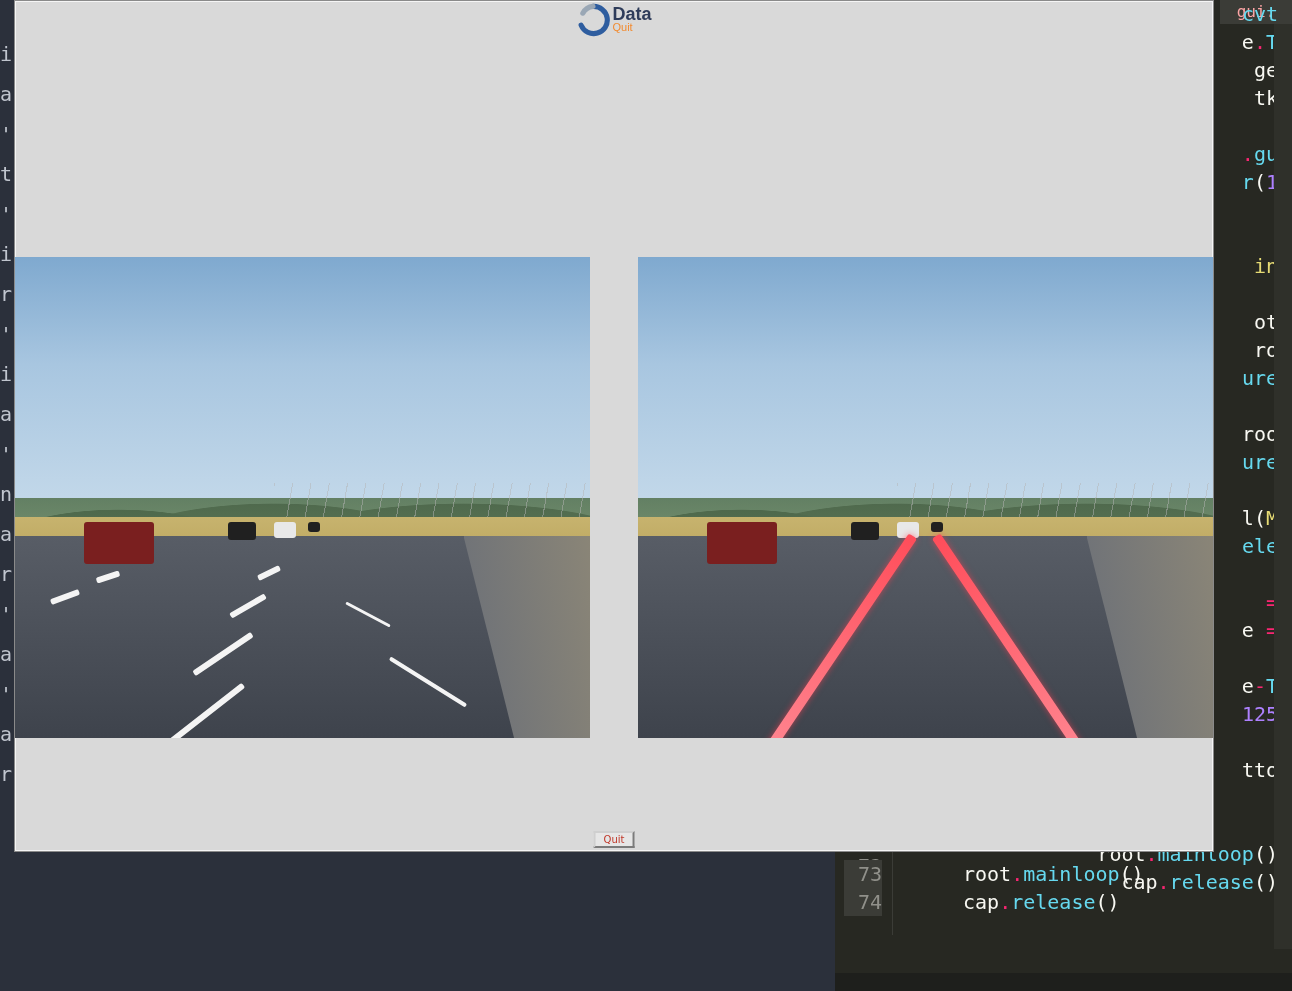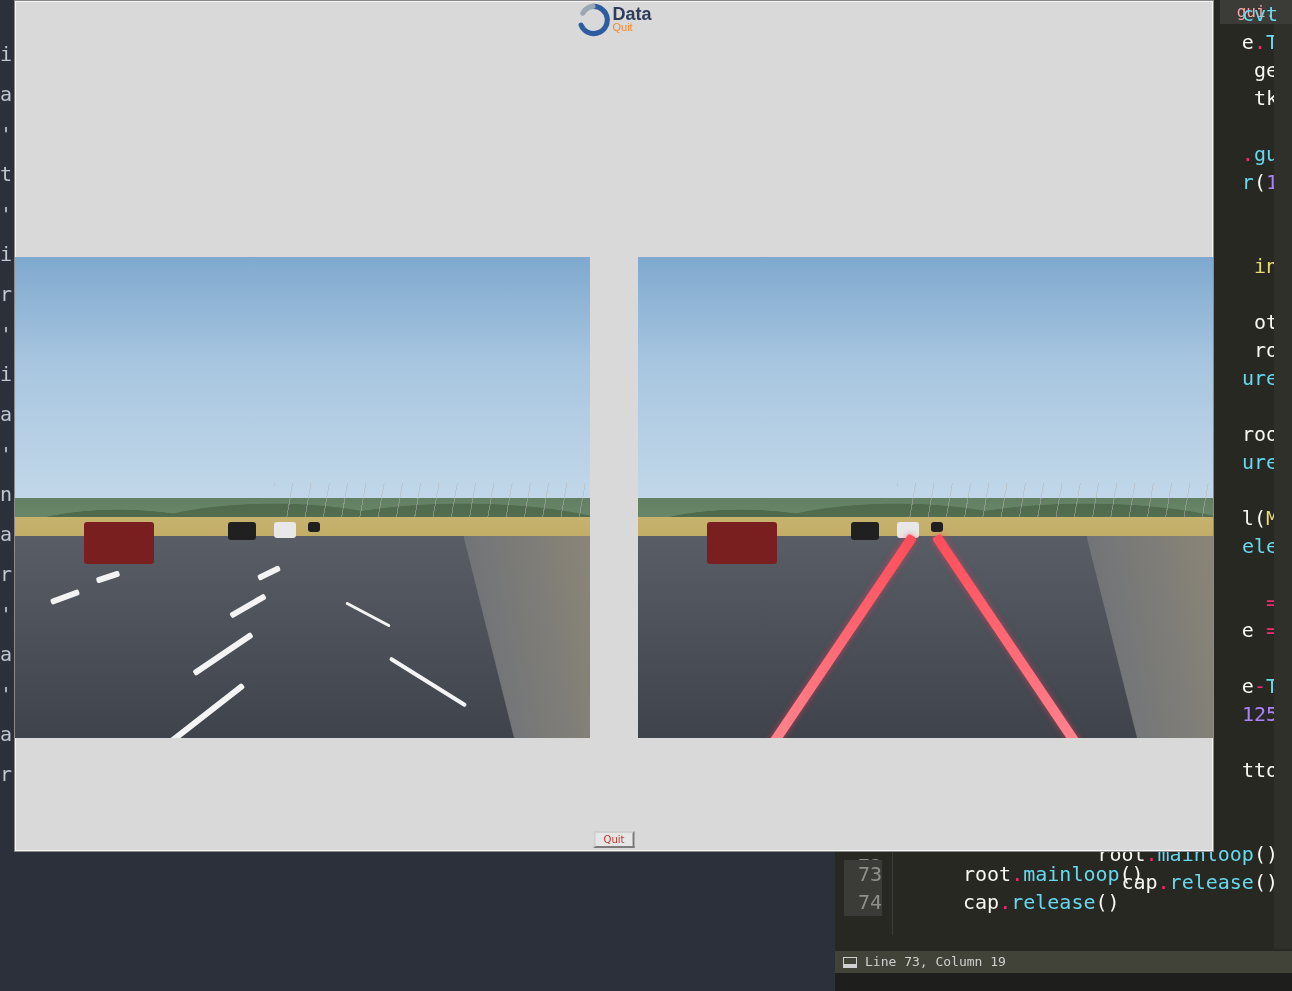--- a/index.html
+++ b/index.html
@@ -231,24 +231,20 @@
     <span>gui.</span>
   </div>
   <div class="editor-gutter" id="gutter">
       <span class="ln" style="position: absolute; right: 10px; top: 852px;">73</span>
       <span class="ln" style="position: absolute; right: 10px; top: 880px;">74</span>
       <span class="ln" style="position: absolute; right: 10px; top: 860px; background: rgb(59, 60, 55); padding-left: 14px;">73</span>
       <span class="ln" style="position: absolute; right: 10px; top: 888px; background: rgb(59, 60, 55); padding-left: 14px;">74</span>
     </div>
   <div class="editor-code" id="codearea"><div style="position: absolute; right: 14px; text-align: right; top: 0px;"><span class="tok-fn">cvt</span></div><div style="position: absolute; right: 14px; text-align: right; top: 28px;"><span class="tok-id">e</span><span class="tok-op">.</span><span class="tok-fn">T</span></div><div style="position: absolute; right: 14px; text-align: right; top: 56px;"><span class="tok-id">ge</span></div><div style="position: absolute; right: 14px; text-align: right; top: 84px;"><span class="tok-id">tk</span></div><div style="position: absolute; right: 14px; text-align: right; top: 112px;"></div><div style="position: absolute; right: 14px; text-align: right; top: 140px;"><span class="tok-op">.</span><span class="tok-fn">gu</span></div><div style="position: absolute; right: 14px; text-align: right; top: 168px;"><span class="tok-fn">r</span><span class="tok-id">(</span><span class="tok-num">1</span></div><div style="position: absolute; right: 14px; text-align: right; top: 196px;"></div><div style="position: absolute; right: 14px; text-align: right; top: 224px;"></div><div style="position: absolute; right: 14px; text-align: right; top: 252px;"><span class="tok-str">in</span></div><div style="position: absolute; right: 14px; text-align: right; top: 280px;"></div><div style="position: absolute; right: 14px; text-align: right; top: 308px;"><span class="tok-id">ot</span></div><div style="position: absolute; right: 14px; text-align: right; top: 336px;"> <span class="tok-id">ro</span></div><div style="position: absolute; right: 14px; text-align: right; top: 364px;"><span class="tok-fn">ure</span></div><div style="position: absolute; right: 14px; text-align: right; top: 392px;"></div><div style="position: absolute; right: 14px; text-align: right; top: 420px;"><span class="tok-id">roo</span></div><div style="position: absolute; right: 14px; text-align: right; top: 448px;"><span class="tok-fn">ure</span></div><div style="position: absolute; right: 14px; text-align: right; top: 476px;"></div><div style="position: absolute; right: 14px; text-align: right; top: 504px;"><span class="tok-id">l(</span><span class="tok-str">M</span></div><div style="position: absolute; right: 14px; text-align: right; top: 532px;"><span class="tok-fn">ele</span></div><div style="position: absolute; right: 14px; text-align: right; top: 560px;"></div><div style="position: absolute; right: 14px; text-align: right; top: 588px;"> <span class="tok-op">=</span></div><div style="position: absolute; right: 14px; text-align: right; top: 616px;"><span class="tok-id">e</span> <span class="tok-op">=</span></div><div style="position: absolute; right: 14px; text-align: right; top: 644px;"></div><div style="position: absolute; right: 14px; text-align: right; top: 672px;"><span class="tok-id">e</span><span class="tok-op">-</span><span class="tok-fn">T</span></div><div style="position: absolute; right: 14px; text-align: right; top: 700px;"><span class="tok-num">125</span></div><div style="position: absolute; right: 14px; text-align: right; top: 728px;"></div><div style="position: absolute; right: 14px; text-align: right; top: 756px;"><span class="tok-id">tto</span></div><div style="position: absolute; right: 14px; text-align: right; top: 784px;"></div><div style="position: absolute; right: 14px; text-align: right; top: 812px;"></div><div style="position: absolute; right: 14px; text-align: right; top: 840px;"><span class="tok-id">root</span><span class="tok-op">.</span><span class="tok-fn">mainloop</span><span class="tok-id">()</span></div><div style="position: absolute; right: 14px; text-align: right; top: 868px;"><span class="tok-id">cap</span><span class="tok-op">.</span><span class="tok-fn">release</span><span class="tok-id">()</span></div><div style="position: absolute; left: 70px; top: 860px;"><span class="tok-id">root</span><span class="tok-op">.</span><span class="tok-fn">mainloop</span><span class="tok-id">()</span></div><div style="position: absolute; left: 70px; top: 888px;"><span class="tok-id">cap</span><span class="tok-op">.</span><span class="tok-fn">release</span><span class="tok-id">()</span></div></div>
   <div class="editor-minimap"></div>
-  <div class="editor-status">
-    <span class="panel-icon"></span>
-    <span>Line 73, Column 19</span>
-  </div>
   <div class="editor-bottom-gap"></div>
 </div>
 
 <div class="tk-window">
   <div class="tk-logo">
     <svg viewBox="0 0 40 40">
       <path d="M20 4 A16 16 0 1 1 6 26" fill="none" stroke="#2e5d9f" stroke-width="6" stroke-linecap="round"></path>
       <path d="M20 4 A16 16 0 0 0 8 12" fill="none" stroke="#9aa7b5" stroke-width="6" stroke-linecap="round"></path>
     </svg>
     <div>

